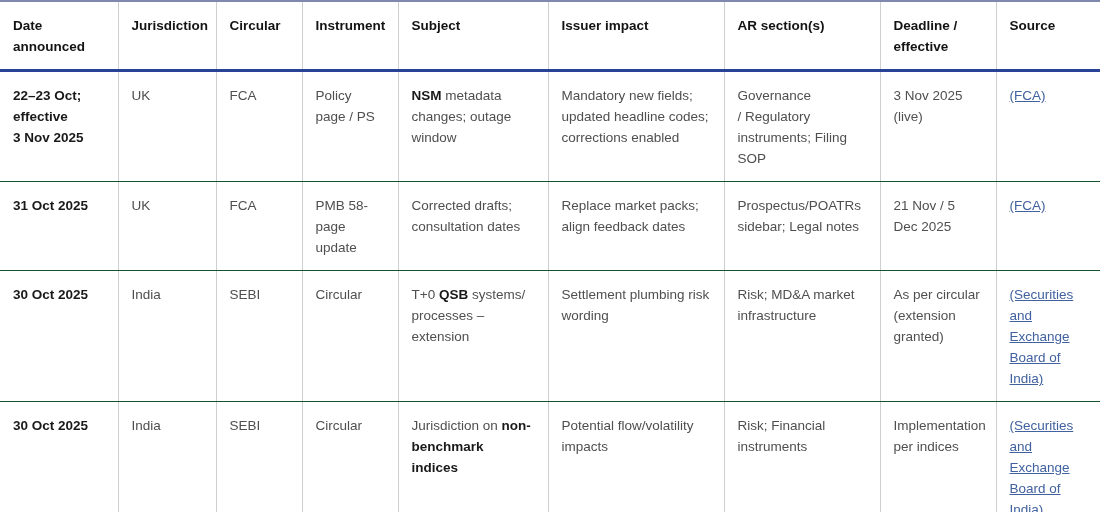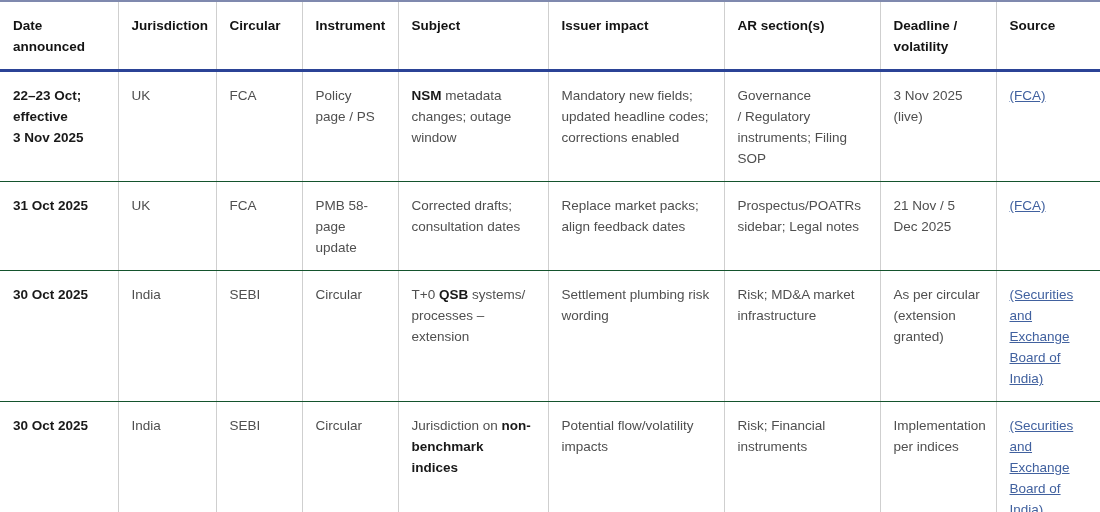--- a/index.html
+++ b/index.html
@@ -76,21 +76,21 @@
   </colgroup>
   <thead>
     <tr>
         <th>Date announced</th>
         <th>Jurisdiction</th>
         <th>Circular</th>
         <th>Instrument</th>
         <th>Subject</th>
         <th>Issuer impact</th>
         <th>AR section(s)</th>
-        <th>Deadline / volatility</th>
+        <th>Deadline / effective</th>
         <th>Source</th>
       </tr>
   </thead>
   <tbody>
       <tr>
         <td><span class="b">22–23 Oct;
 effective
 3 Nov 2025</span></td>
         <td><span>UK</span></td>
         <td><span>FCA</span></td>

